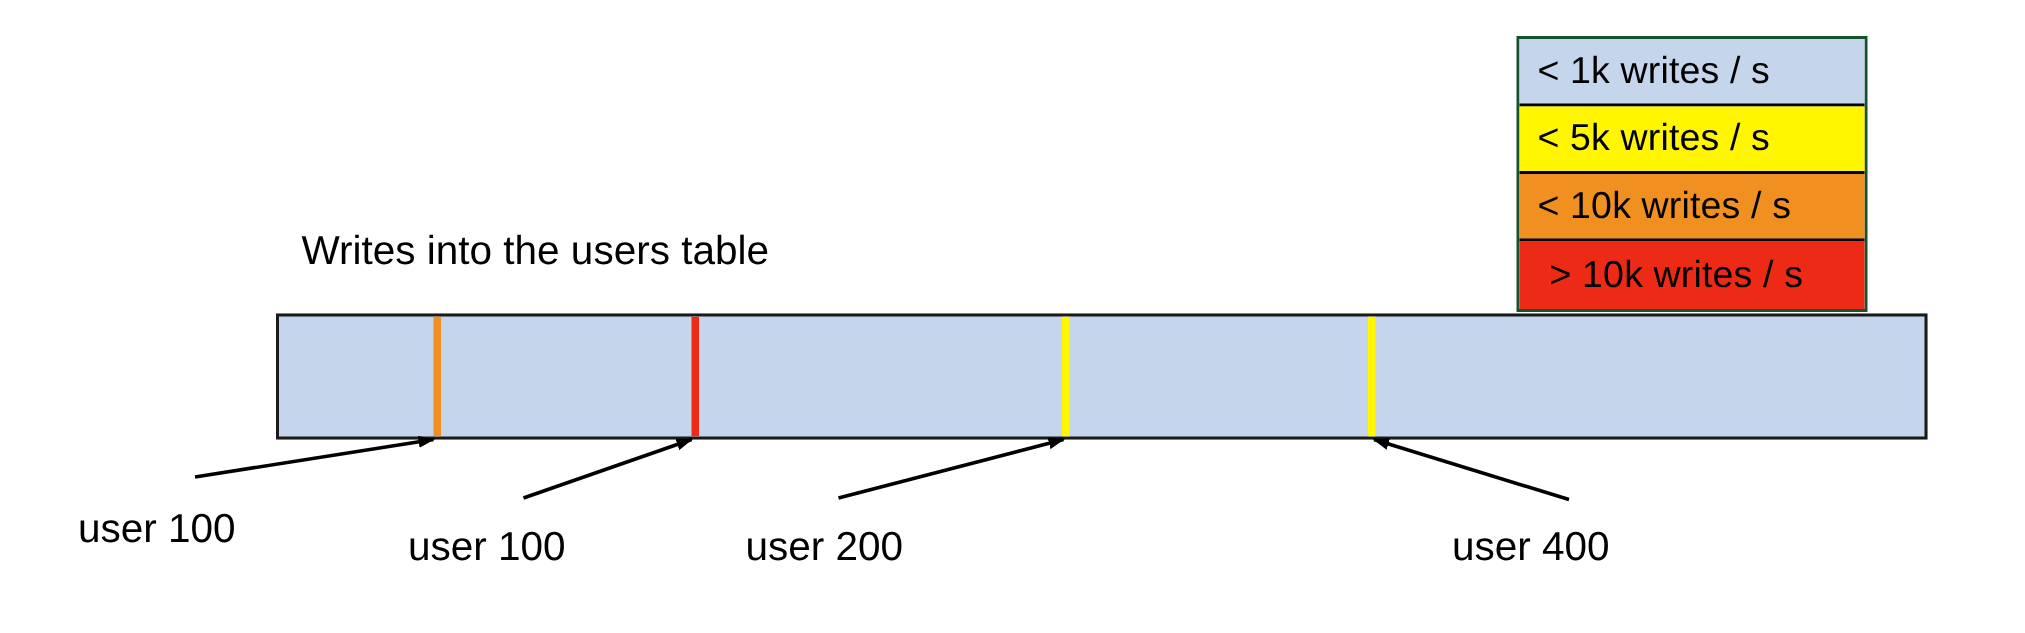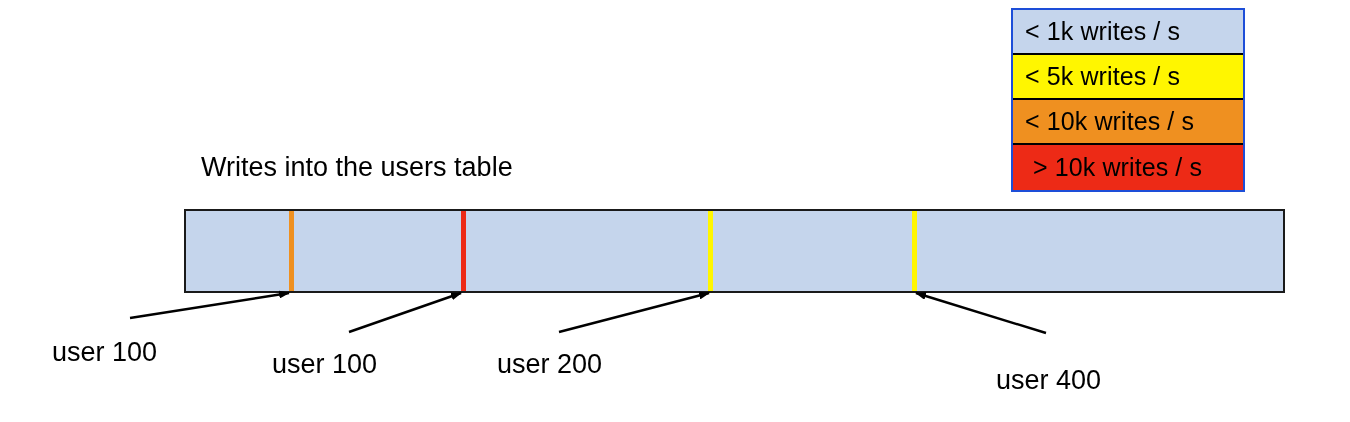--- a/index.html
+++ b/index.html
@@ -17,23 +17,23 @@
     width: 1350px;
     height: 422px;
     background: #ffffff;
     overflow: hidden;
   }
 
   
   #legend {
     position: absolute;
     left: 1011px;
-    top: 8px;
+    top: 24px;
     width: 234px;
-    border: 2px solid #1d4ed8;
+    border: 2px solid #14532d;
     box-sizing: border-box;
     background: #ffffff;
   }
   .legend-row {
     height: 45px;
     box-sizing: border-box;
     border-bottom: 2px solid #000000;
     display: flex;
     align-items: center;
     padding-left: 12px;
@@ -138,15 +138,15 @@
         <line x1="130" y1="318" x2="289" y2="293" marker-end="url(#arrowhead)"></line>
         <line x1="349" y1="332" x2="461" y2="293" marker-end="url(#arrowhead)"></line>
         <line x1="559" y1="332" x2="709" y2="293" marker-end="url(#arrowhead)"></line>
         <line x1="1046" y1="333" x2="916" y2="293" marker-end="url(#arrowhead)"></line>
       </g>
   </svg>
 
   <div class="tick-label" style="left: 52px; top: 337px; text-align: right;">user 100</div>
   <div class="tick-label" style="left: 272px; top: 349px;">user 100</div>
   <div class="tick-label" style="left: 497px; top: 349px;">user 200</div>
-  <div class="tick-label" style="left: 968px; top: 365px; margin-left: 28px;">user 400</div>
+  <div class="tick-label" style="left: 968px; top: 349px;">user 400</div>
 
 </div>
 
 </body></html>

